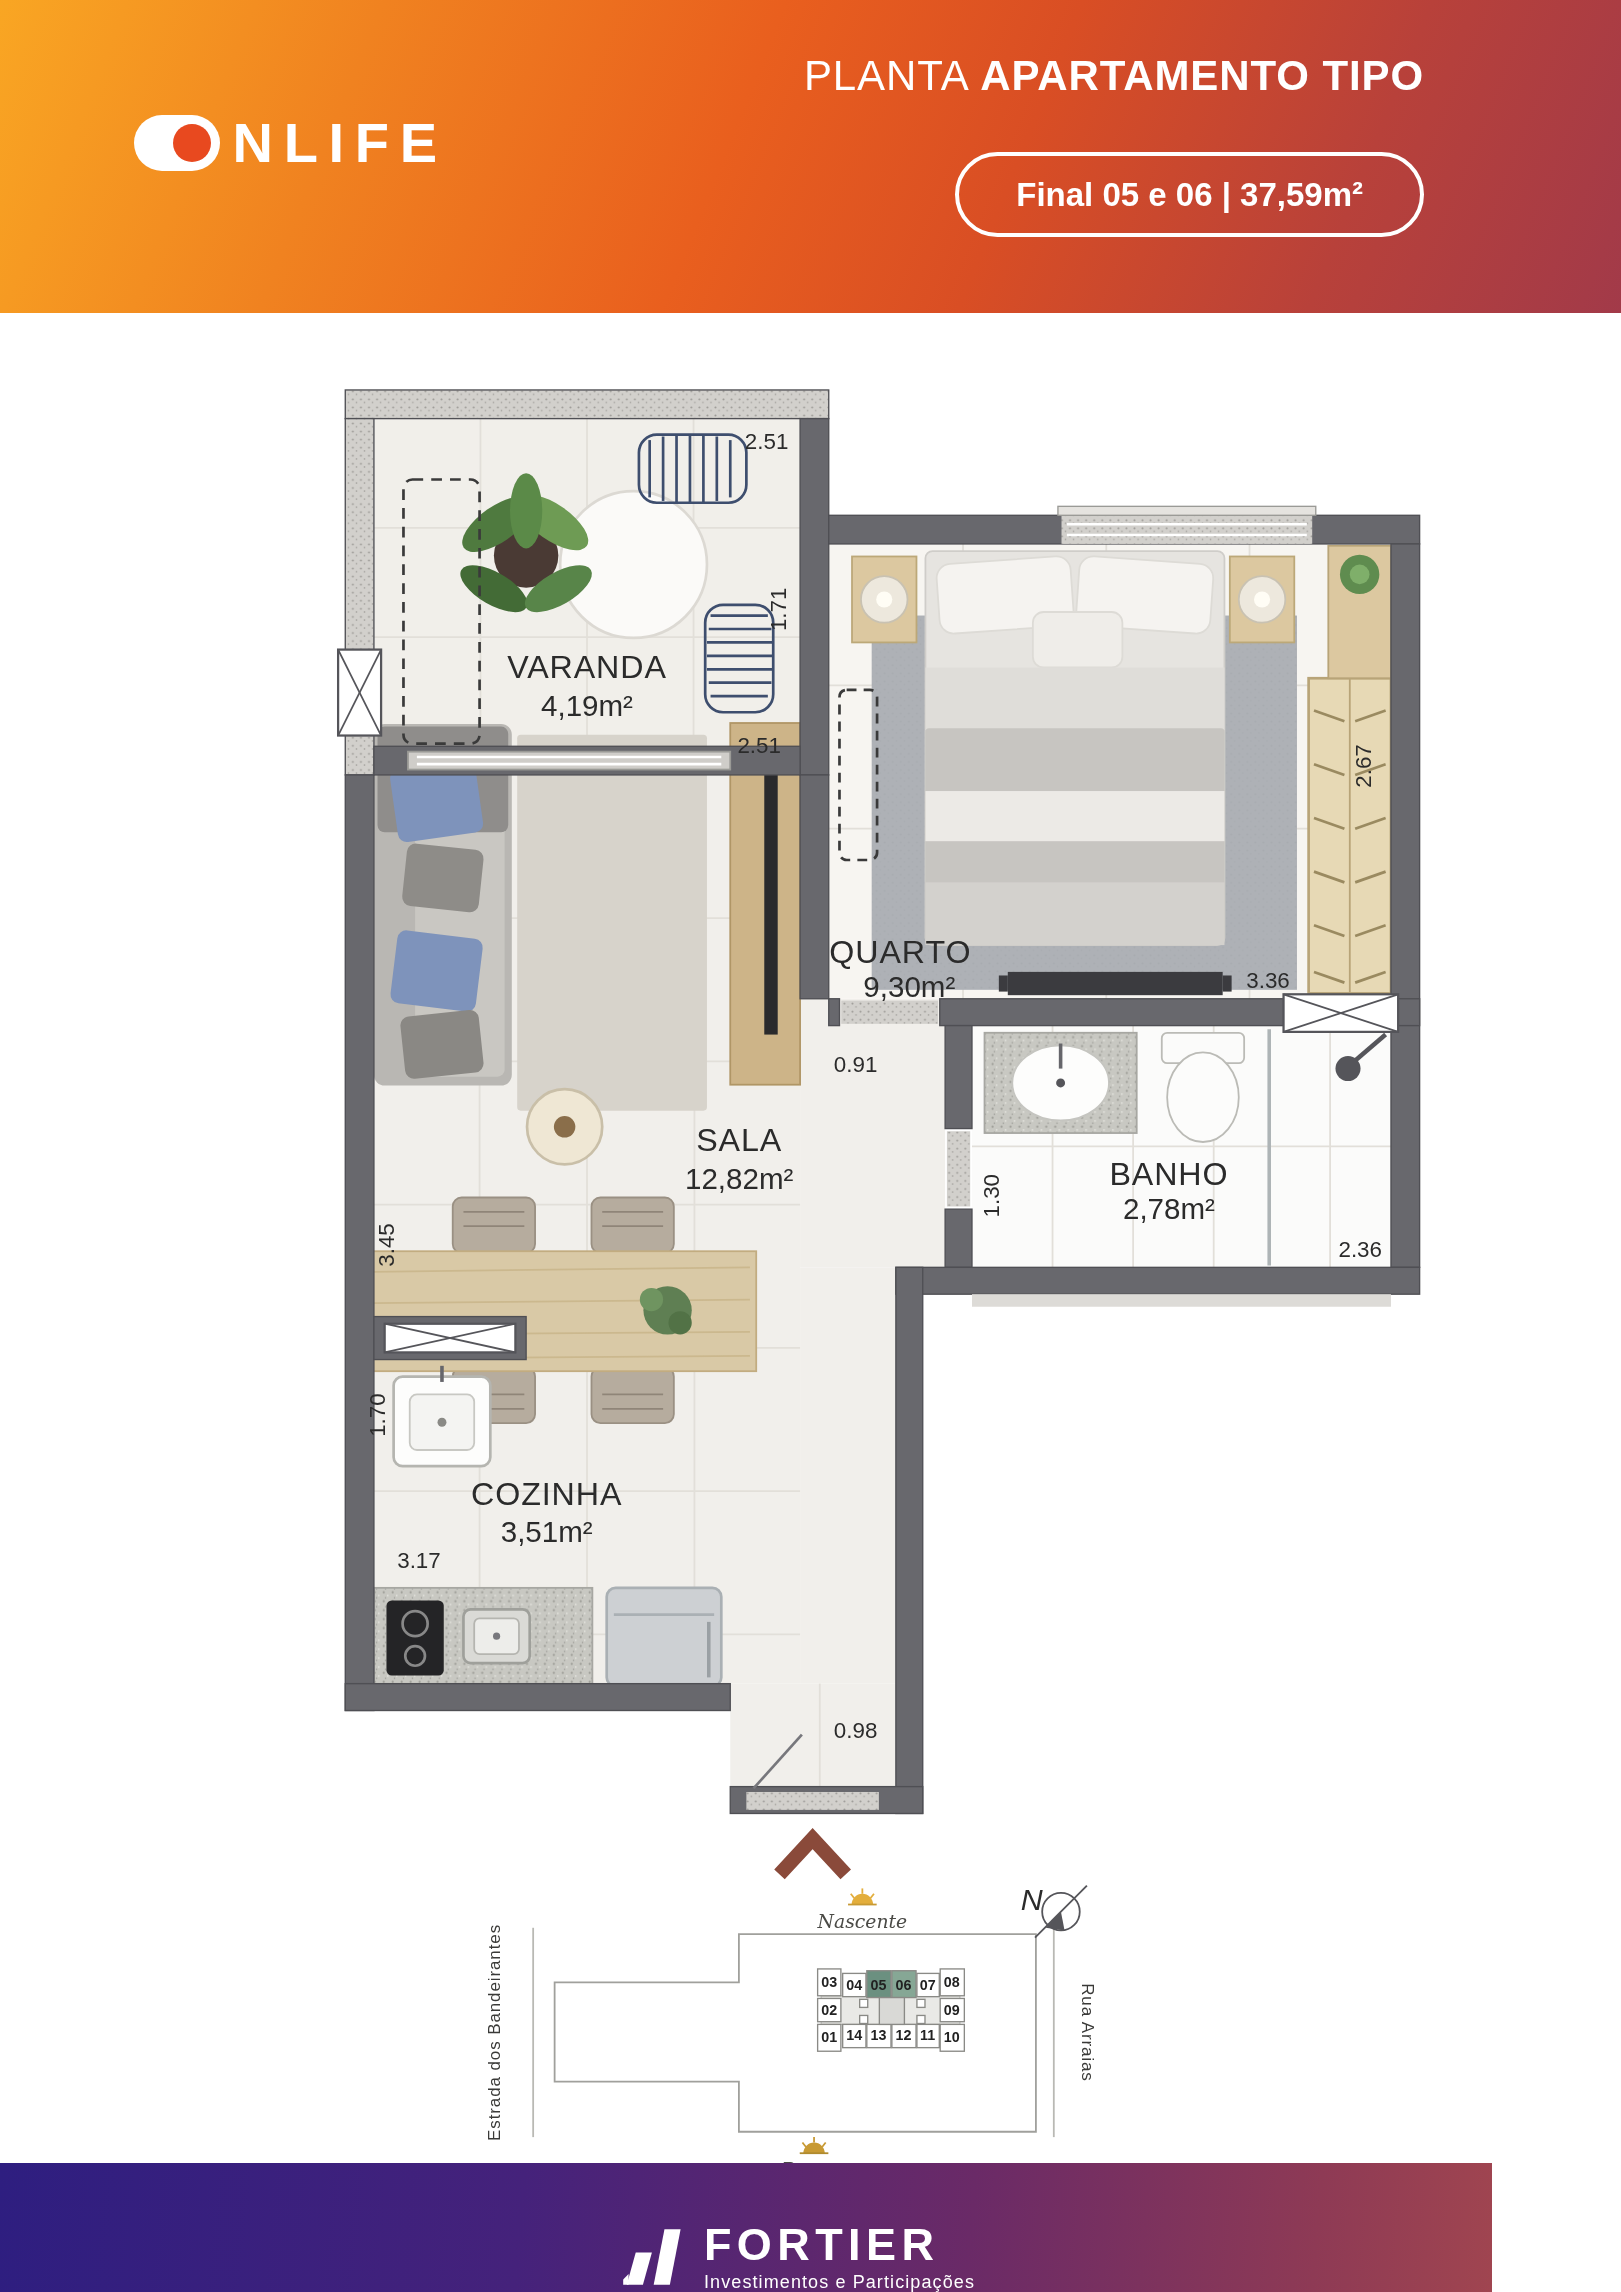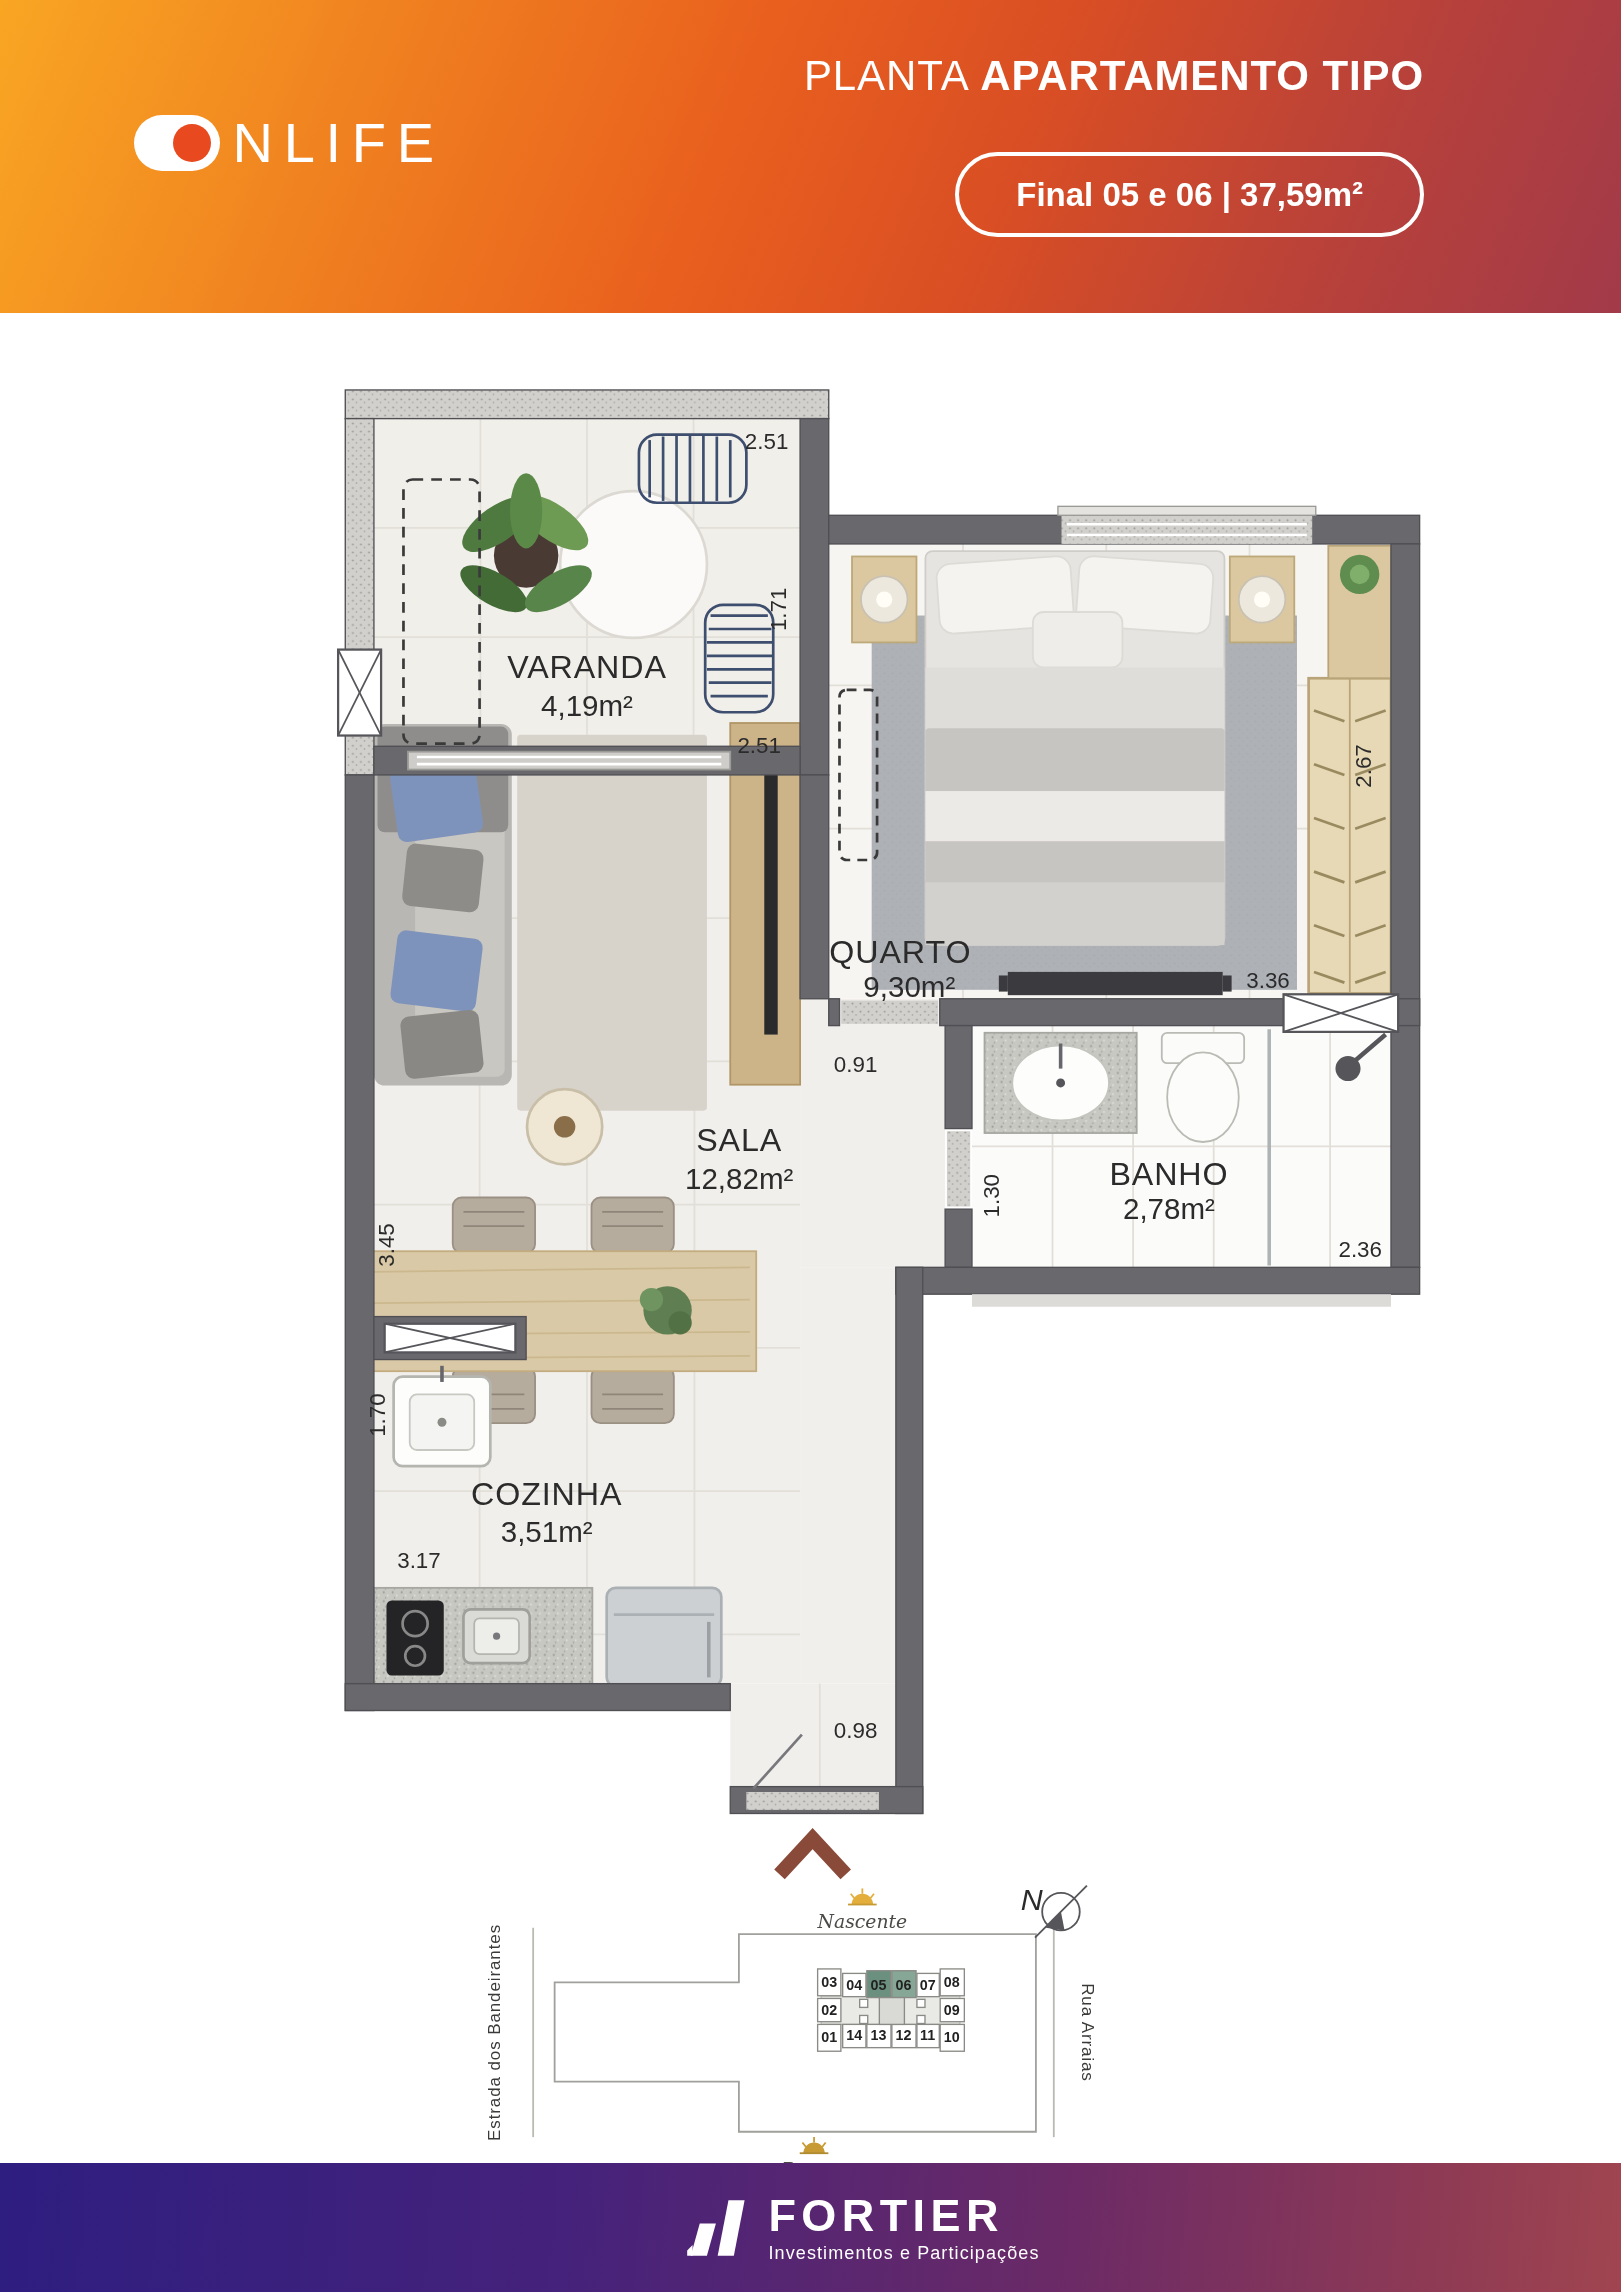--- a/index.html
+++ b/index.html
@@ -4,42 +4,42 @@
 <style>
   html,body{margin:0;padding:0;}
   body{width:1621px;height:2293px;position:relative;background:#fff;overflow:hidden;
        font-family:"Liberation Sans",sans-serif;}
   
   .header{position:absolute;left:0;top:0;width:1621px;height:313px;
     background:linear-gradient(112deg,#F9A623 0%,#F08220 22%,#E95F1E 45%,#D94E24 62%,#B8413A 82%,#A23A49 100%);}
   .logo{position:absolute;left:134px;top:115px;display:flex;align-items:center;gap:12.5px;}
   .o-pill{display:inline-block;width:86px;height:56px;background:#fff;border-radius:29.6px;position:relative;}
   .o-dot{position:absolute;right:9px;top:9px;width:38px;height:38px;border-radius:50%;background:#E8491F;}
-  .logo-text{color:#fff;font-size:56px;font-weight:400;letter-spacing:10.7px;line-height:56px;}
+  .logo-text{color:#fff;font-size:56px;font-weight:700;letter-spacing:10.7px;line-height:56px;}
   .title-wrap{position:absolute;left:676px;top:52px;width:748px;text-align:right;color:#fff;}
   .title{font-size:42px;letter-spacing:0.9px;white-space:nowrap;}
   .title .light{font-weight:300;}
   .title .bold{font-weight:700;margin-left:10.7px;}
   .badge{margin:52px auto 0;display:inline-block;border:4.5px solid #fff;border-radius:64px;
     padding:19.7px 57px;font-size:33px;font-weight:700;color:#fff;white-space:nowrap;}
   
   .plan-area{position:absolute;left:318px;top:381px;}
   text{fill:#2b2b2b;font-family:"Liberation Sans",sans-serif;}
   .room-name{font-size:36px;letter-spacing:1px;}
   .room-area{font-size:33px;}
   .dim{font-size:25px;}
   
   .site-area{position:absolute;left:394px;top:1858px;}
   .script-label{font-family:"DejaVu Serif",serif;font-style:italic;font-size:21px;fill:#4a4a46;}
   .street{font-size:19px;fill:#3a3a38;letter-spacing:1px;}
   .unit-num{font-size:16px;font-weight:700;fill:#222;}
   
-  .footer{position:absolute;left:0;top:2163px;width:1621px;height:130px;
+  .footer{position:absolute;left:0;top:2163px;width:1492px;height:130px;
     background:linear-gradient(95deg,#2E1E80 0%,#45227B 35%,#6A2A67 65%,#8E3A55 88%,#A04550 100%);
-    display:flex;align-items:center;justify-content:center;}
+    display:flex;align-items:flex-end;justify-content:center;}
   .footer-inner{display:flex;align-items:center;gap:18px;padding-left:99px;}
   .f-text{color:#fff;}
   .f-brand{font-size:45px;font-weight:700;letter-spacing:5.4px;line-height:47px;}
   .f-tag{font-size:18px;font-weight:400;letter-spacing:1.1px;margin-top:3.6px;}
 </style>
 </head>
 <body>
 
 <div class="header">
   <div class="logo">

